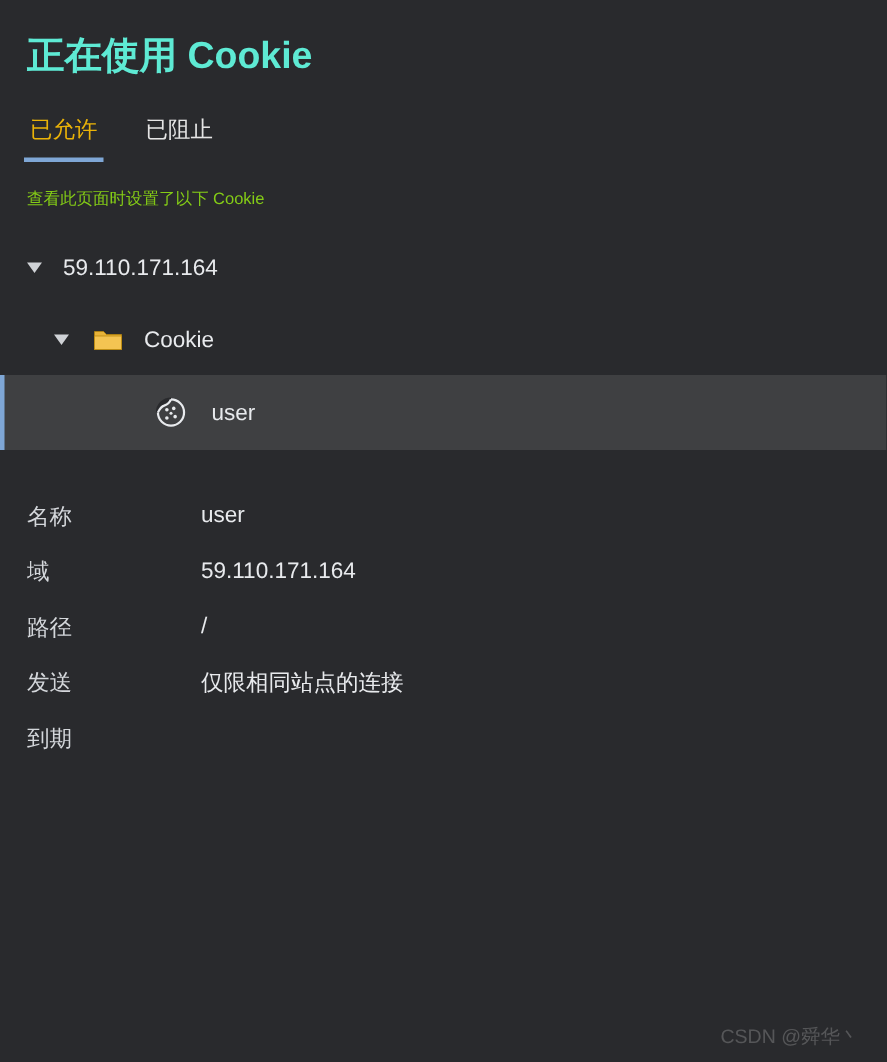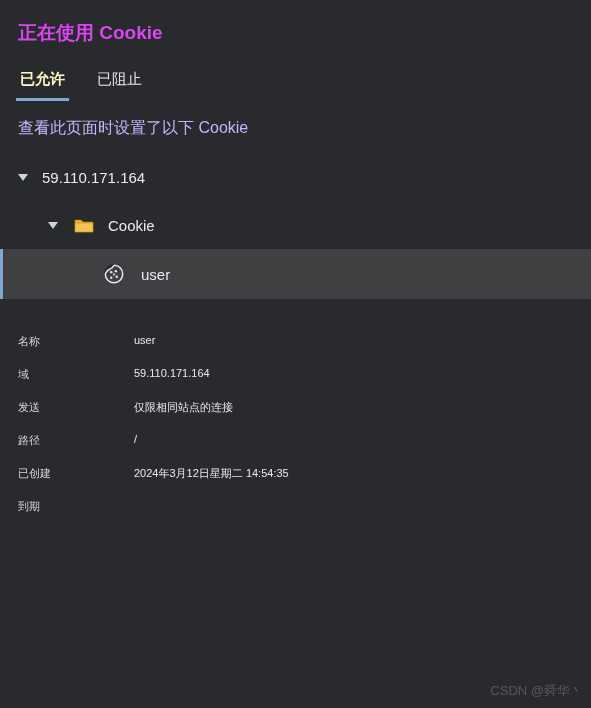--- a/index.html
+++ b/index.html
@@ -11,69 +11,69 @@
       width: 591px;
       height: 708px;
       background: #292a2d;
       color: #e8eaed;
       font-family: "Microsoft YaHei", "Segoe UI", sans-serif;
       font-size: 14px;
       overflow: hidden;
       position: relative;
     }
     .dialog-title {
-      font-size: 19px;
+      font-size: 25px;
       font-weight: bold;
       padding: 20px 18px 14px 18px;
-      color: #d946ef;
+      color: #5eead4;
     }
     .tabs {
       display: flex;
       gap: 28px;
       padding: 0 18px;
       border-bottom: 1px solid transparent;
     }
     .tab {
       padding: 10px 2px 12px 2px;
       cursor: pointer;
       color: #e5e5e5;
       font-size: 15px;
       position: relative;
     }
     .tab.active {
-      color: #fef9c3;
-      font-weight: 700;
+      color: #eab308;
+      font-weight: 400;
     }
     .tab.active::after {
       content: "";
       position: absolute;
       left: -2px;
       right: -2px;
       bottom: 0;
       height: 3px;
       background: #7fa7d6;
     }
     .description {
       padding: 16px 18px 14px 18px;
-      color: #c4b5fd;
-      font-size: 16px;
+      color: #84cc16;
+      font-size: 11px;
     }
     .tree {
       padding: 0;
     }
     .tree-row {
       display: flex;
       align-items: center;
       height: 48px;
       padding-right: 12px;
       cursor: pointer;
       font-size: 15px;
     }
     .tree-row.domain-row { padding-left: 18px; }
-    .tree-row.folder-row { padding-left: 48px; }
+    .tree-row.folder-row { padding-left: 36px; }
     .tree-row.cookie-row {
       padding-left: 100px;
       background: #3f4042;
       border-left: 3px solid #7fa7d6;
       height: 50px;
     }
     .triangle {
       width: 0;
       height: 0;
       border-left: 5px solid transparent;
@@ -95,33 +95,33 @@
       height: 22px;
       margin-right: 16px;
       flex-shrink: 0;
     }
     .details {
       padding: 26px 18px 18px 18px;
     }
     .detail-row {
       display: flex;
       padding: 9px 0;
-      font-size: 11px;
+      font-size: 15px;
     }
     .detail-label {
       width: 116px;
       color: #d4d7db;
       flex-shrink: 0;
     }
     .detail-value {
       color: #e8eaed;
     }
     .watermark {
       position: absolute;
-      right: 8px;
+      right: 18px;
       bottom: 8px;
       color: rgba(200,200,200,0.28);
       font-size: 13px;
       pointer-events: none;
       margin-left: 48px;
     }
   </style>
 </head>
 <body>
 
@@ -169,29 +169,25 @@
 <div class="details">
   <div class="detail-row">
     <div class="detail-label">名称</div>
     <div class="detail-value">user</div>
   </div>
   <div class="detail-row">
     <div class="detail-label">域</div>
     <div class="detail-value">59.110.171.164</div>
   </div>
   <div class="detail-row">
-    <div class="detail-label">发送</div>
-    <div class="detail-value">仅限相同站点的连接</div>
-  </div>
-  <div class="detail-row">
     <div class="detail-label">路径</div>
     <div class="detail-value">/</div>
   </div>
   <div class="detail-row">
-    <div class="detail-label">已创建</div>
-    <div class="detail-value">2024年3月12日星期二 14:54:35</div>
+    <div class="detail-label">发送</div>
+    <div class="detail-value">仅限相同站点的连接</div>
   </div>
   <div class="detail-row">
     <div class="detail-label">到期</div>
   </div>
 </div>
 
 <div class="watermark">CSDN @舜华丶</div>
 
 </body></html>

